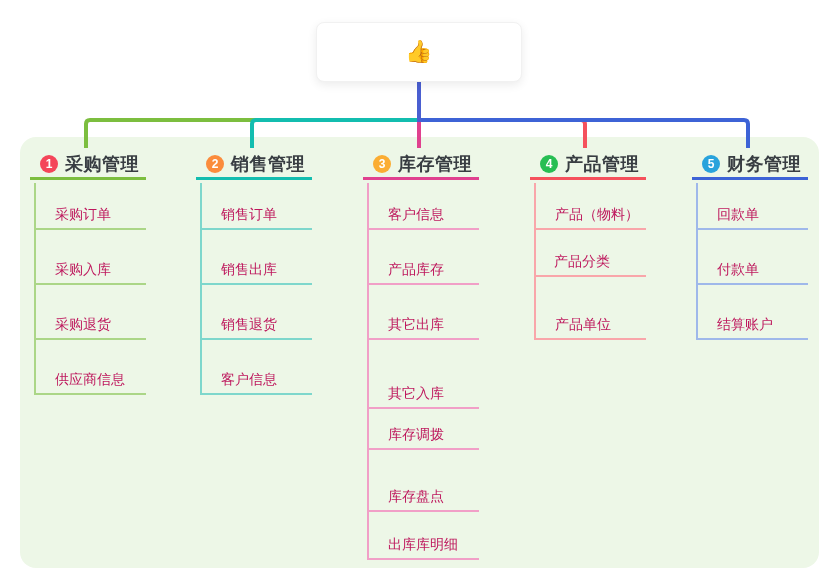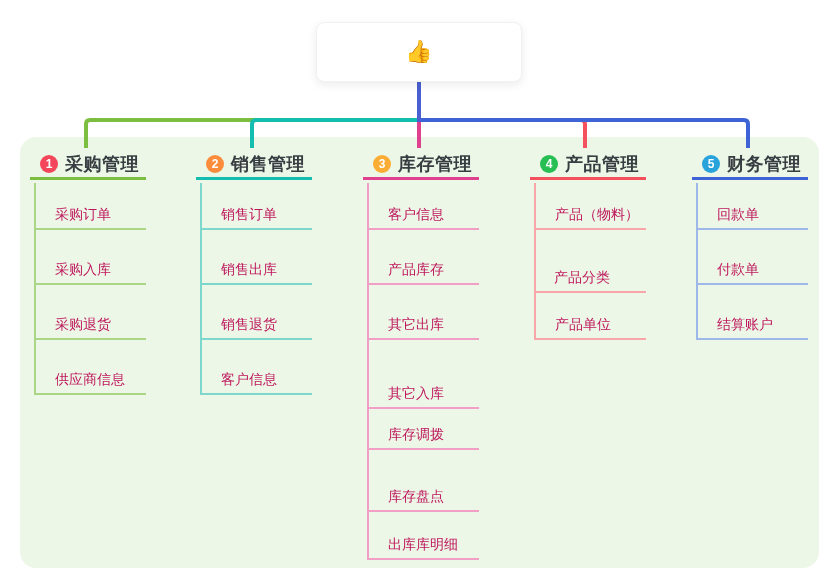--- a/index.html
+++ b/index.html
@@ -140,21 +140,21 @@
       </div>
       <div class="branch" style="left: 530px;">
         <div class="branch-header" style="border-bottom-color: rgb(245, 81, 92);">
           <span class="badge" style="background: rgb(39, 190, 83);">4</span>
           <span class="branch-title">产品管理</span>
         </div>
         <div class="trunk" style="background: rgb(249, 166, 170); top: 33px; height: 157px;"></div>
         <div class="child" style="top: 48px; border-bottom-color: rgb(249, 166, 170);">
           <span class="child-label">产品（物料）</span>
         </div>
-        <div class="child" style="top: 111px; border-bottom-color: rgb(249, 166, 170); padding-left: 20px;">
+        <div class="child" style="top: 95px; border-bottom-color: rgb(249, 166, 170); padding-left: 20px;">
           <span class="child-label">产品分类</span>
         </div>
         <div class="child" style="top: 158px; border-bottom-color: rgb(249, 166, 170);">
           <span class="child-label">产品单位</span>
         </div>
       </div>
       <div class="branch" style="left: 692px;">
         <div class="branch-header" style="border-bottom-color: rgb(61, 99, 214);">
           <span class="badge" style="background: rgb(41, 163, 220);">5</span>
           <span class="branch-title">财务管理</span>

